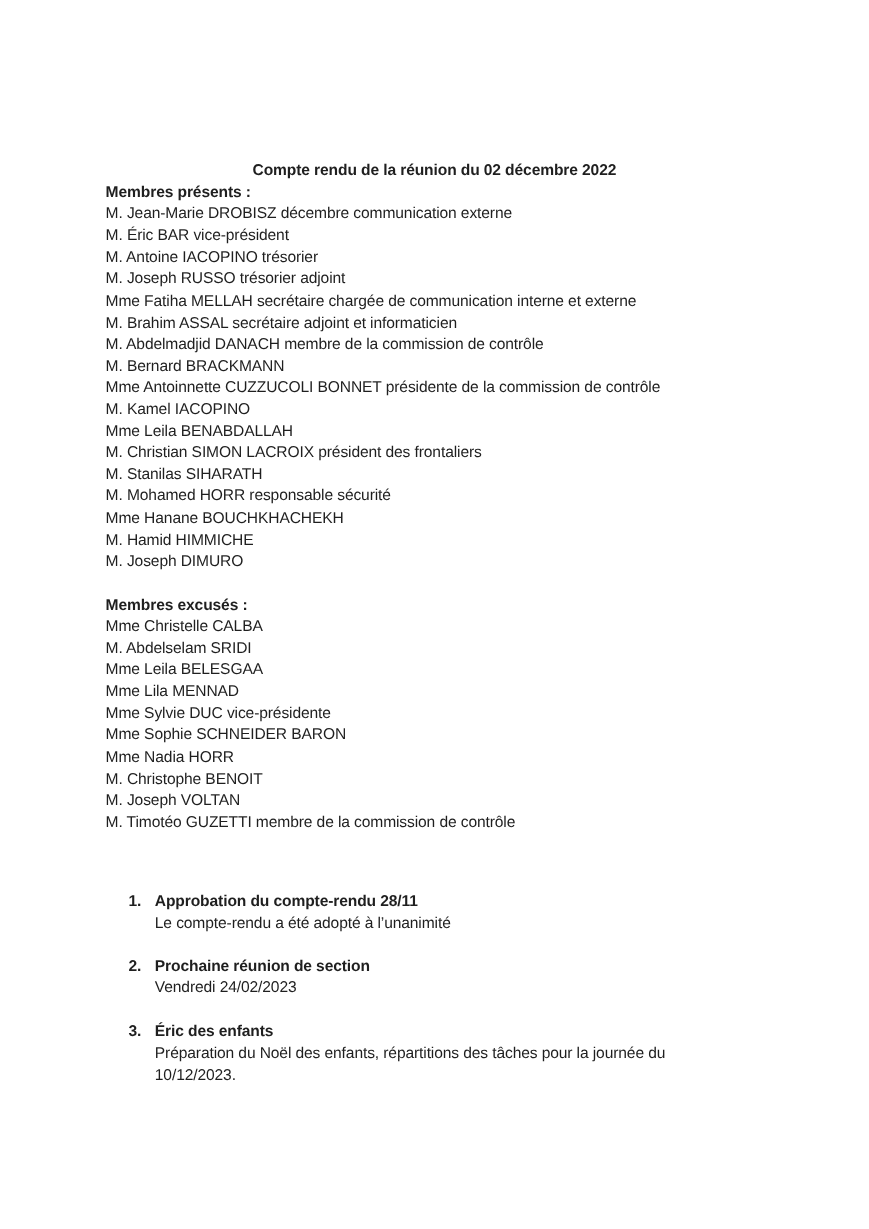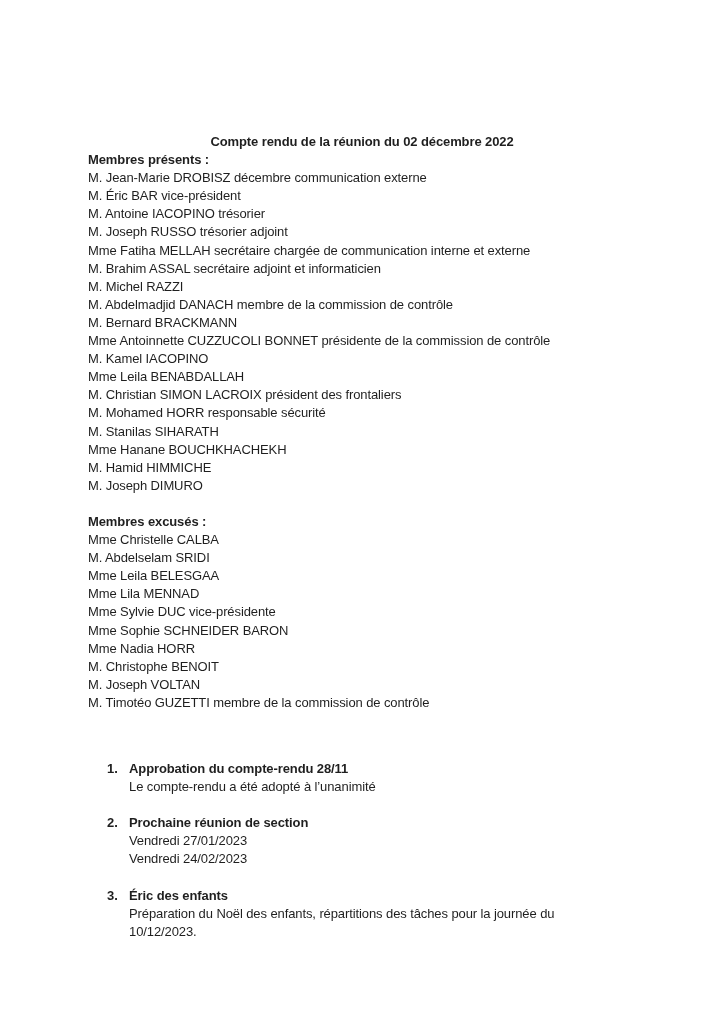--- a/index.html
+++ b/index.html
@@ -77,29 +77,28 @@
     <div class="doc-title">Compte rendu de la réunion du 02 décembre 2022</div>
 
     <div>
       <div class="section-heading">Membres présents :</div>
       <div class="line">M. Jean-Marie DROBISZ décembre communication externe</div>
       <div class="line">M. Éric BAR vice-président</div>
       <div class="line">M. Antoine IACOPINO trésorier</div>
       <div class="line">M. Joseph RUSSO trésorier adjoint</div>
       <div class="line">Mme Fatiha MELLAH secrétaire chargée de communication interne et externe</div>
       <div class="line">M. Brahim ASSAL secrétaire adjoint et informaticien</div>
-      <div class="line">M. Michel RAZZI</div>
       <div class="line">M. Abdelmadjid DANACH membre de la commission de contrôle</div>
       <div class="line">M. Bernard BRACKMANN</div>
       <div class="line">Mme Antoinnette CUZZUCOLI BONNET présidente de la commission de contrôle</div>
       <div class="line">M. Kamel IACOPINO</div>
       <div class="line">Mme Leila BENABDALLAH</div>
       <div class="line">M. Christian SIMON LACROIX président des frontaliers</div>
+      <div class="line">M. Stanilas SIHARATH</div>
       <div class="line">M. Mohamed HORR responsable sécurité</div>
-      <div class="line">M. Stanilas SIHARATH</div>
       <div class="line">Mme Hanane BOUCHKHACHEKH</div>
       <div class="line">M. Hamid HIMMICHE</div>
       <div class="line">M. Joseph DIMURO</div>
     </div>
 
     <div class="spacer-1"></div>
 
     <div>
       <div class="section-heading">Membres excusés :</div>
       <div class="line">Mme Christelle CALBA</div>
@@ -125,21 +124,20 @@
           <div class="line wrap">Le compte-rendu a été adopté à l’unanimité</div>
         </div>
       </div>
 
       <div class="agenda-item">
         <div class="agenda-row">
           <span class="agenda-num">2.</span>
           <span class="agenda-title">Prochaine réunion de section</span>
         </div>
         <div class="agenda-body">
-          <div class="line wrap">Vendredi 27/01/2023</div>
           <div class="line wrap">Vendredi 24/02/2023</div>
         </div>
       </div>
 
       <div class="agenda-item">
         <div class="agenda-row">
           <span class="agenda-num">3.</span>
           <span class="agenda-title">Éric des enfants</span>
         </div>
         <div class="agenda-body">

